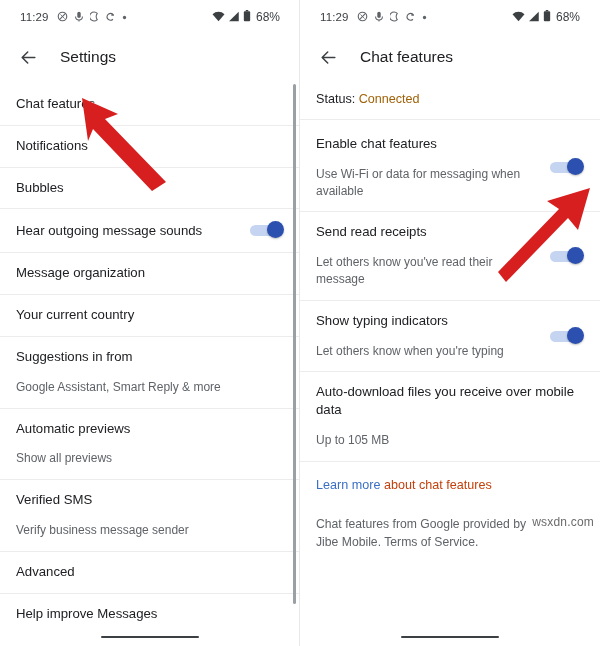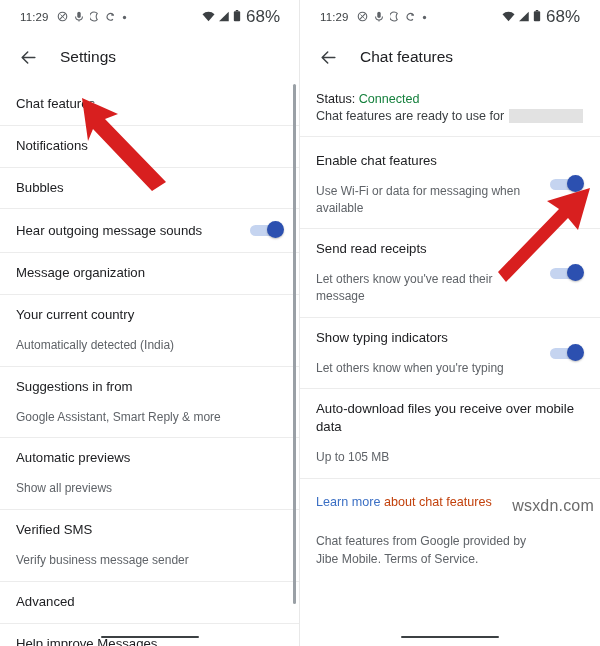--- a/index.html
+++ b/index.html
@@ -17,21 +17,21 @@
   
   .statusbar {
     height:34px; display:flex; align-items:center;
     padding:0 20px; font-size:11px; color:#3c4043;
   }
   .sb-time { font-size:11.5px; font-weight:500; letter-spacing:0.1px; }
   .sb-left-icons { display:flex; align-items:center; gap:6px; margin-left:9px; }
   .sb-ic { font-size:10px; color:#5f6368; line-height:1; display:inline-block; }
   .sb-spacer { flex:1; }
   .sb-right { display:flex; align-items:center; gap:3px; }
-  .sb-battery-text { font-size:17px; font-weight:500; margin-left:2px; }
+  .sb-battery-text { font-size:12px; font-weight:500; margin-left:2px; }
 
   
   .appbar { height:46px; display:flex; align-items:center; padding:0 16px; }
   .back-btn { width:24px; height:24px; display:flex; align-items:center; justify-content:center; cursor:pointer; }
   .appbar-title { margin-left:20px; font-size:15.5px; color:#202124; }
 
   
   .list { padding-top:4px; }
   .row {
     position:relative;
@@ -52,21 +52,21 @@
   }
   .toggle .knob {
     position:absolute; right:0; top:1px; width:17px; height:17px;
     border-radius:50%; background:#2c50b0;
     box-shadow:0 1px 2px rgba(0,0,0,0.25);
   }
 
   
   .status-block { padding:12px 16px 13px 16px; border-bottom:1px solid #ececec; }
   .status-line1 { font-size:12.6px; color:#202124; }
-  .status-line1 .connected { color:#15803d; }
+  .status-line1 .connected { color:#a16207; }
   .status-line2 { font-size:12.6px; color:#3c4043; margin-top:3px; display:flex; align-items:center; }
   .redact { display:inline-block; width:74px; height:14px; background:#e2e2e2; margin-left:5px; }
 
   .learn-row { padding:13px 16px 13px 16px; border-bottom:none; }
   .learn-row .lnk { color:#3b6fc4; cursor:pointer; }
   .learn-text { font-size:12.6px; color:#c2410c; }
   .footnote { padding:10px 16px 0 16px; font-size:12.2px; color:#5f6368; line-height:1.45; max-width:250px; }
 
   .sep { height:1px; background:#ececec; }
 
@@ -82,22 +82,22 @@
     width:98px; height:2px; background:#3c4043; border-radius:2px;
   }
 
   
   .arrow-svg { position:absolute; pointer-events:none; }
   #arrow-left { left:78px; top:92px; }
   #arrow-right { left:494px; top:182px; }
 
   
   .watermark {
-    position:absolute; right:6px; bottom:19px;
-    font-size:16px; color:#6b6b6b; letter-spacing:0.2px;
+    position:absolute; right:6px; bottom:5px;
+    font-size:12px; color:#6b6b6b; letter-spacing:0.2px;
   }
 
   .divider-vert {
     position:absolute; left:299px; top:0; width:1px; height:646px; background:#e8e8e8;
   }
 </style>
 </head>
 <body>
 
 <div class="screens">
@@ -195,21 +195,20 @@
           </div>
         </div>
         <div class="row">
           <div class="row-texts">
             <div class="row-title">Message organization</div>
           </div>
         </div>
         <div class="row">
           <div class="row-texts">
             <div class="row-title">Your current country</div>
-            <div class="row-sub">Automatically detected (India)</div>
           </div>
         </div>
         <div class="row">
           <div class="row-texts">
             <div class="row-title">Suggestions in from</div>
             <div class="row-sub">Google Assistant, Smart Reply &amp; more</div>
           </div>
         </div>
         <div class="row">
           <div class="row-texts">
@@ -303,24 +302,20 @@
             <path d="M20 12 H5 M11 5 L4 12 L11 19" fill="none" stroke="#3c4043" stroke-width="1.9" stroke-linecap="round" stroke-linejoin="round"></path>
           </svg>
       </div>
       <div class="appbar-title">Chat features</div>
     </div>
 
     <div class="status-block">
       <div class="status-line1">
         <span>Status:</span>
         <span class="connected">Connected</span>
-      </div>
-      <div class="status-line2">
-        <span>Chat features are ready to use for</span>
-        <span class="redact"></span>
       </div>
     </div>
 
     <div class="list" id="right-list">
         <div class="row">
           <div class="row-texts">
             <div class="row-title">Enable chat features</div>
             <div class="row-sub">Use Wi-Fi or data for messaging when available</div>
           </div>
           <div class="toggle">

